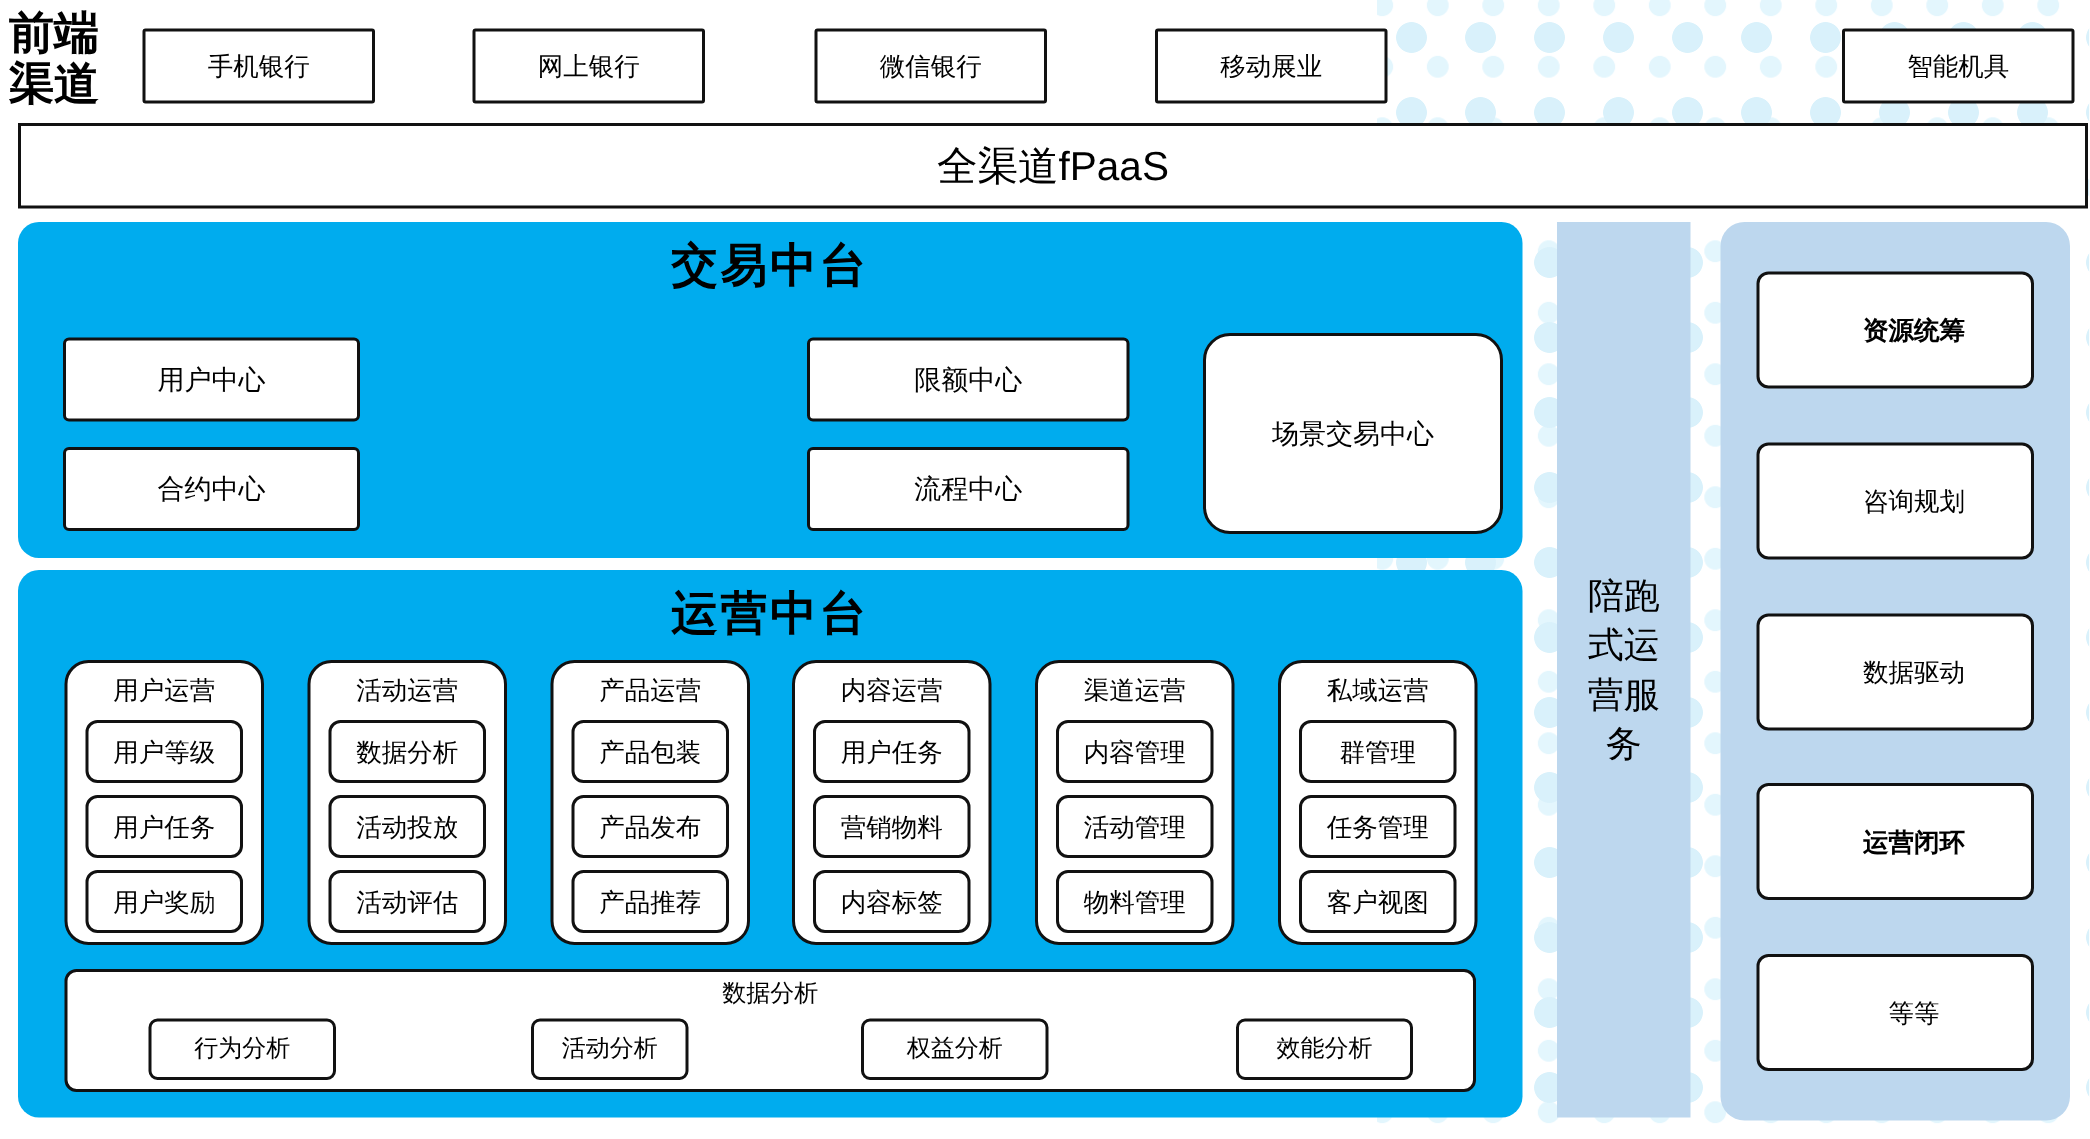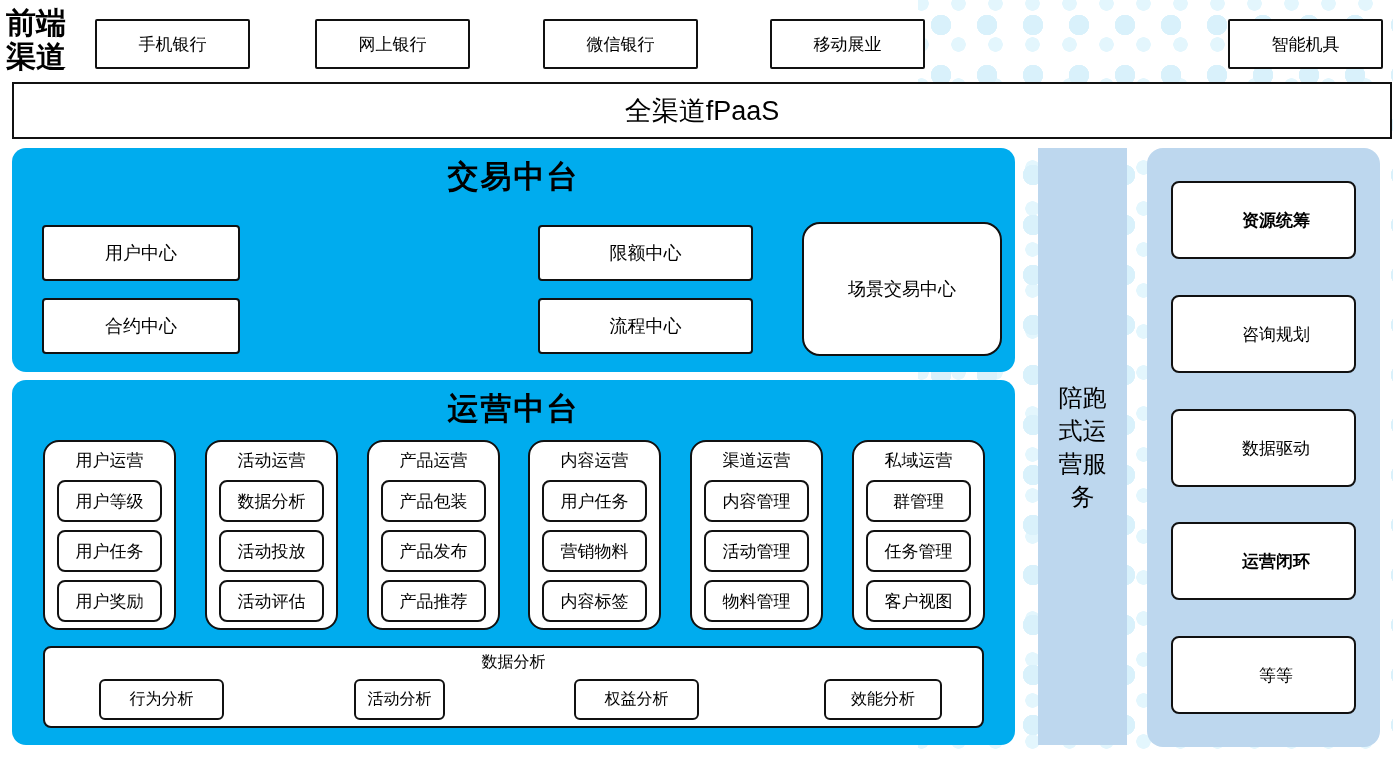--- a/index.html
+++ b/index.html
@@ -135,21 +135,21 @@
     <div class="group" style="left:840px">
       <div class="group-title">私域运营</div>
       <div class="wbox sub-box sub-y0">群管理</div>
       <div class="wbox sub-box sub-y1">任务管理</div>
       <div class="wbox sub-box sub-y2">客户视图</div>
     </div>
 
     <div class="analysis">
       <div class="analysis-title">数据分析</div>
       <div class="wbox analysis-box" style="left:54px;width:125px">行为分析</div>
-      <div class="wbox analysis-box" style="left:309px;width:91px">活动分析</div>
+      <div class="wbox analysis-box" style="left:309px;width:105px">活动分析</div>
       <div class="wbox analysis-box" style="left:529px;width:125px">权益分析</div>
       <div class="wbox analysis-box" style="left:779px;width:118px">效能分析</div>
     </div>
   </div>
 
   <div class="z side-col">
     <div>
       <div>陪跑</div>
       <div>式运</div>
       <div>营服</div>

